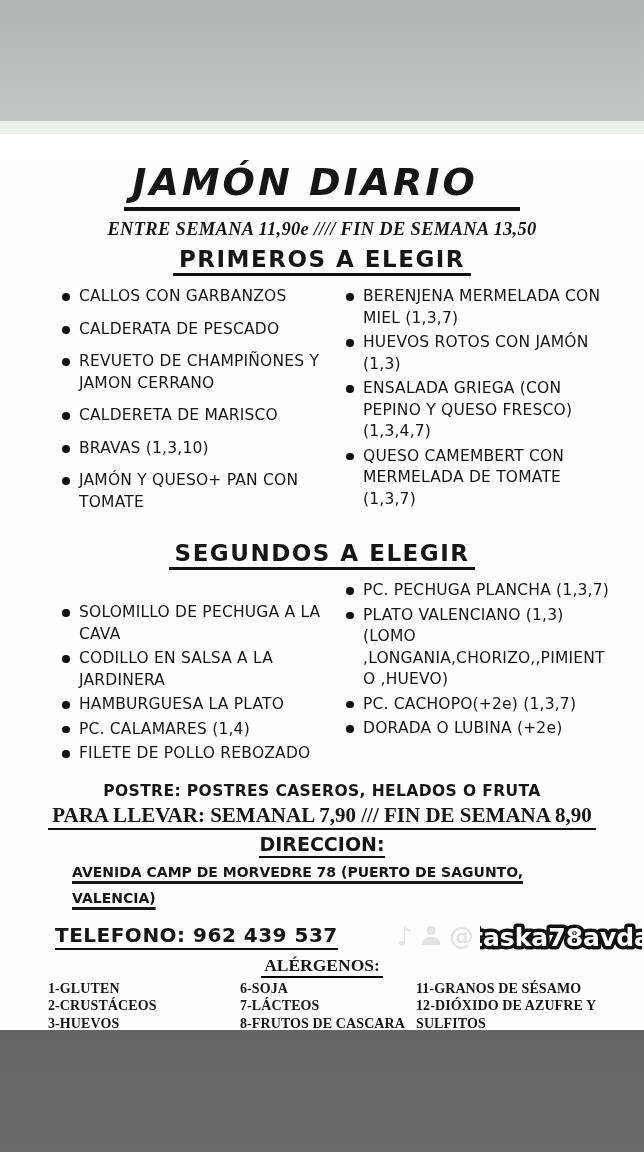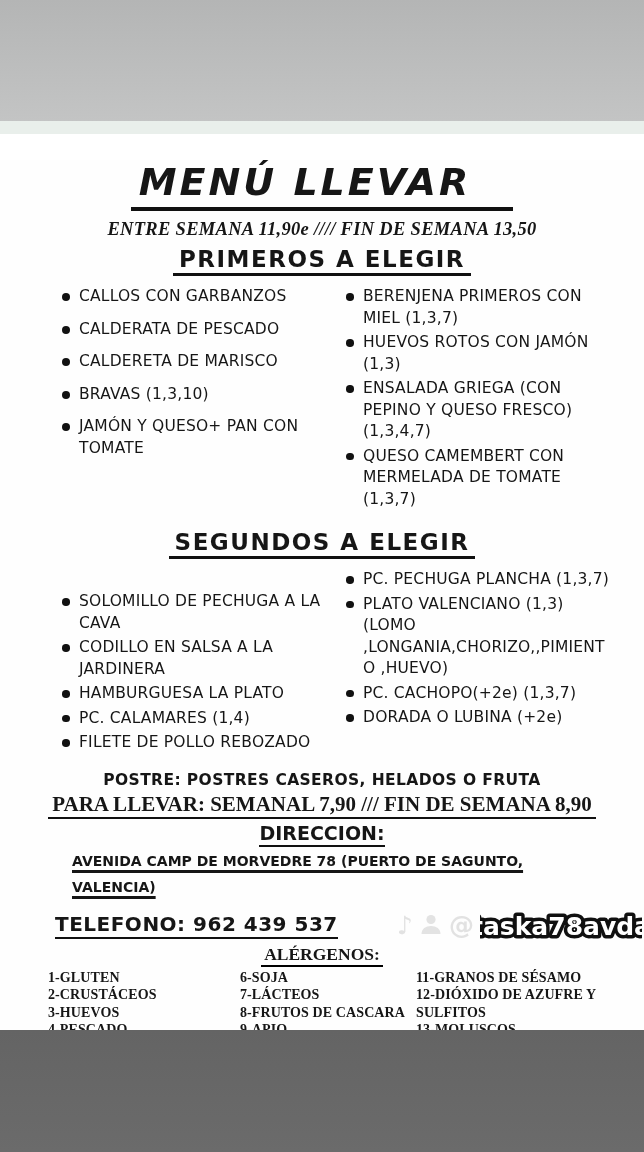--- a/index.html
+++ b/index.html
@@ -64,34 +64,35 @@
 </style>
 </head>
 <body>
 
 <div class="screen">
   <div class="top-bar"></div>
   <div class="top-strip"></div>
 
   <div class="menu">
 
-    <h1 class="title">MENÚ LLEVAR</h1>
+    <h1 class="title">JAMÓN DIARIO</h1>
     <div class="subtitle">ENTRE SEMANA 11,90e //// FIN DE SEMANA 13,50</div>
 
     <h2 class="section-heading">PRIMEROS A ELEGIR</h2>
     <div class="cols">
       <ul class="col col-left spaced">
         <li>CALLOS CON GARBANZOS</li>
         <li>CALDERATA DE PESCADO</li>
+        <li>REVUETO DE CHAMPIÑONES Y JAMON CERRANO</li>
         <li>CALDERETA DE MARISCO</li>
         <li>BRAVAS (1,3,10)</li>
         <li>JAMÓN Y QUESO+ PAN CON TOMATE</li>
       </ul>
       <ul class="col col-right">
-        <li>BERENJENA PRIMEROS CON MIEL (1,3,7)</li>
+        <li>BERENJENA MERMELADA CON MIEL (1,3,7)</li>
         <li>HUEVOS ROTOS CON JAMÓN (1,3)</li>
         <li>ENSALADA GRIEGA (CON PEPINO Y QUESO FRESCO) (1,3,4,7)</li>
         <li>QUESO CAMEMBERT CON MERMELADA DE TOMATE (1,3,7)</li>
       </ul>
     </div>
 
     <h2 class="section-heading seg-heading">SEGUNDOS A ELEGIR</h2>
     <div class="cols">
       <ul class="col col-left seg-left">
         <li>SOLOMILLO DE PECHUGA A LA CAVA</li>

